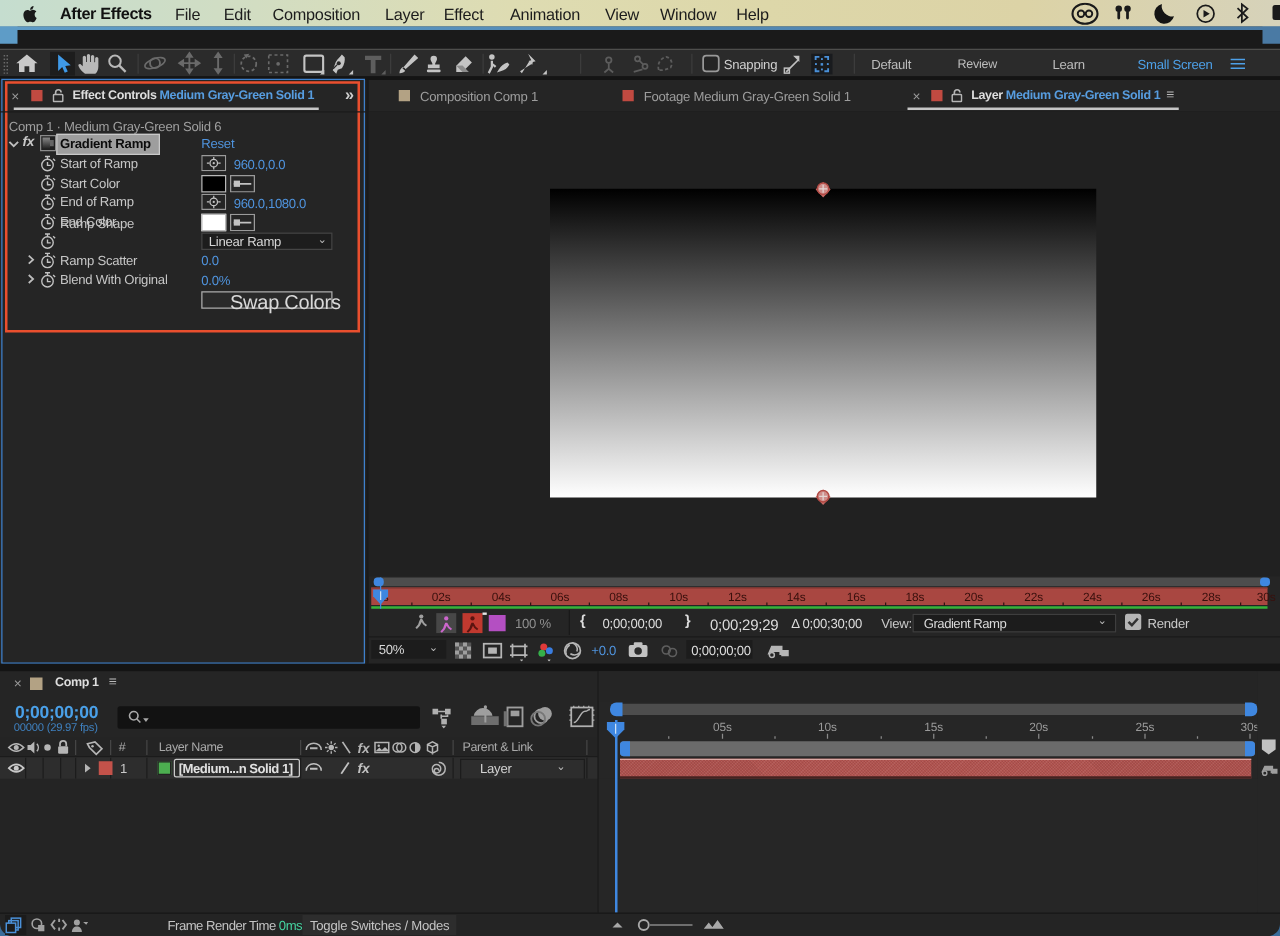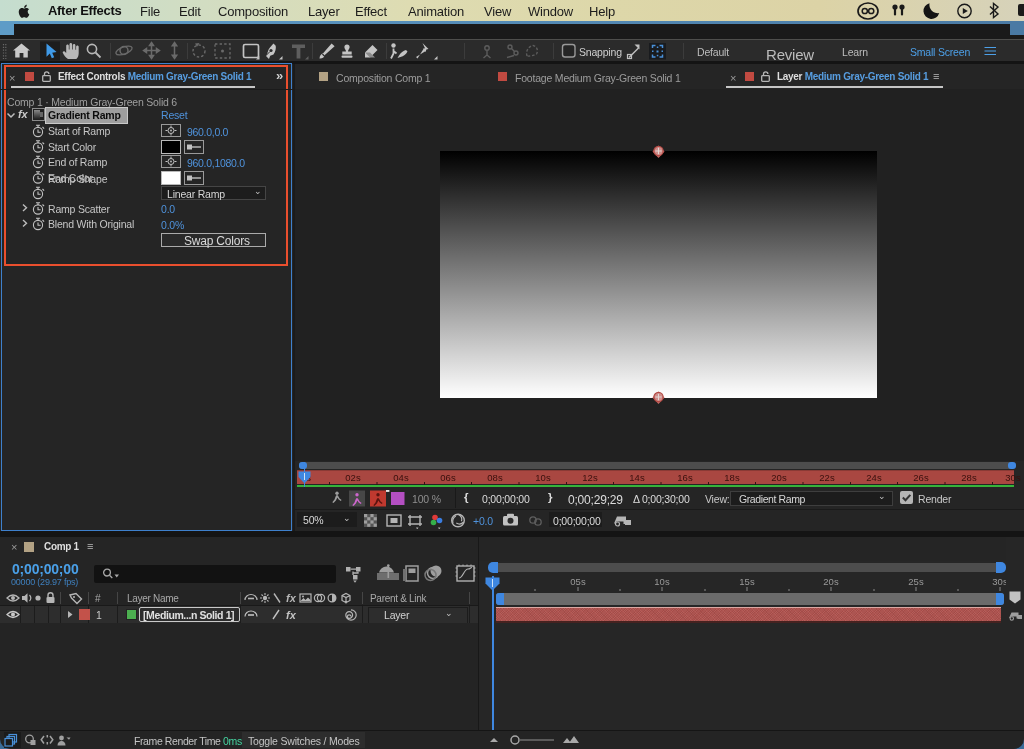--- a/index.html
+++ b/index.html
@@ -53,21 +53,21 @@
     </svg>
     <svg class="abs" style="left:988px;top:2px;" width="12" height="17" viewBox="0 0 12 17">
       <path fill="none" stroke="#1a1a1a" stroke-width="1.4" d="M2 4.5l8 7.5-4.5 3.5v-14L10 5 2 12.5"></path>
     </svg>
     <div class="abs" style="left:1018px;top:4px;width:6px;height:12px;background:#1a1a1a;border-radius:2px 0 0 2px;"></div>
   </div>
 
 
   <div class="abs" id="toolbar" style="left:0;top:39px;width:1024px;height:22px;background:#2b2b2b;border-top:1px solid #4e4e4c;box-sizing:border-box;">
     <div class="abs txt" style="left:697px;top:5.5px;font-size:10.5px;color:#bcbcbc;">Default</div>
-    <div class="abs txt" style="left:766px;top:5.5px;font-size:15px;color:#bcbcbc;">Review</div>
+    <div class="abs txt" style="left:766px;top:5.5px;font-size:10px;color:#bcbcbc;">Review</div>
     <div class="abs txt" style="left:842px;top:5.5px;font-size:10.5px;color:#bcbcbc;">Learn</div>
     <div class="abs txt" style="left:910px;top:5.5px;font-size:10.5px;color:#4da0e8;">Small Screen</div>
     <div class="abs txt" style="left:579px;top:5.5px;font-size:10.5px;color:#cfcfcf;">Snapping</div>
     <svg class="abs" style="left:0;top:0;" width="1024" height="22" viewBox="0 0 1024 22" id="toolbarsvg">
       <g stroke="#3c3c3c" stroke-width="1">
           <path d="M110.5 3v16M187.5 3v16M312.5 3v16M386.5 3v16M464.5 3v16M553.5 3v16M683.5 3v16"></path>
         </g>
 
       <path stroke="#6a6a6a" stroke-width="1.2" stroke-dasharray="1.2 1.6" d="M3.5 4v15M5.8 4v15" fill="none"></path>
 
@@ -240,21 +240,21 @@
       <rect x="0.5" y="0.5" width="19" height="13" fill="none" stroke="#9a9a9a"></rect>
       <path stroke="#c2c2c2" stroke-width="1.4" d="M3 7h14"></path>
       <rect x="3" y="4.5" width="5" height="5" fill="#c2c2c2"></rect>
     </svg>
     <div class="abs" style="left:161px;top:121.5px;width:105px;height:14px;background:#1d1d1d;border:1px solid #454545;box-sizing:border-box;"></div>
     <div class="abs txt" style="left:167px;top:123.5px;font-size:10.5px;color:#d6d6d6;">Linear Ramp</div>
     <div class="abs txt" style="left:254px;top:122px;font-size:9px;color:#c2c2c2;">⌄</div>
     <div class="abs txt" style="left:161px;top:139px;font-size:10.5px;color:#4f93dd;">0.0</div>
     <div class="abs txt" style="left:161px;top:154.5px;font-size:10.5px;color:#4f93dd;">0.0%</div>
     <div class="abs" style="left:161px;top:168.5px;width:105px;height:14.5px;background:#2a2a2a;border:1px solid #ababab;box-sizing:border-box;"></div>
-    <div class="abs txt" style="left:184px;top:170px;font-size:12px;color:#d9d9d9;">Swap Colors</div>
+    <div class="abs txt" style="left:184px;top:170px;font-size:16px;color:#d9d9d9;">Swap Colors</div>
   </div>
 
   <div class="abs" id="viewerpanel" style="left:295px;top:64px;width:729px;height:467px;background:#252525;">
 
     <div class="abs" style="left:24px;top:8px;width:9px;height:9px;background:#b3a284;"></div>
     <div class="abs txt" style="left:41px;top:7.5px;font-size:10.5px;color:#9d9d9d;">Composition Comp 1</div>
     <div class="abs" style="left:203px;top:8px;width:9px;height:9px;background:#c14a41;"></div>
     <div class="abs txt" style="left:220px;top:7.5px;font-size:10.5px;color:#9d9d9d;">Footage Medium Gray-Green Solid 1</div>
     <div class="abs txt" style="left:435px;top:8px;font-size:11px;color:#9b9b9b;">×</div>
     <div class="abs" style="left:450px;top:8px;width:9px;height:9px;background:#c14a41;"></div>

